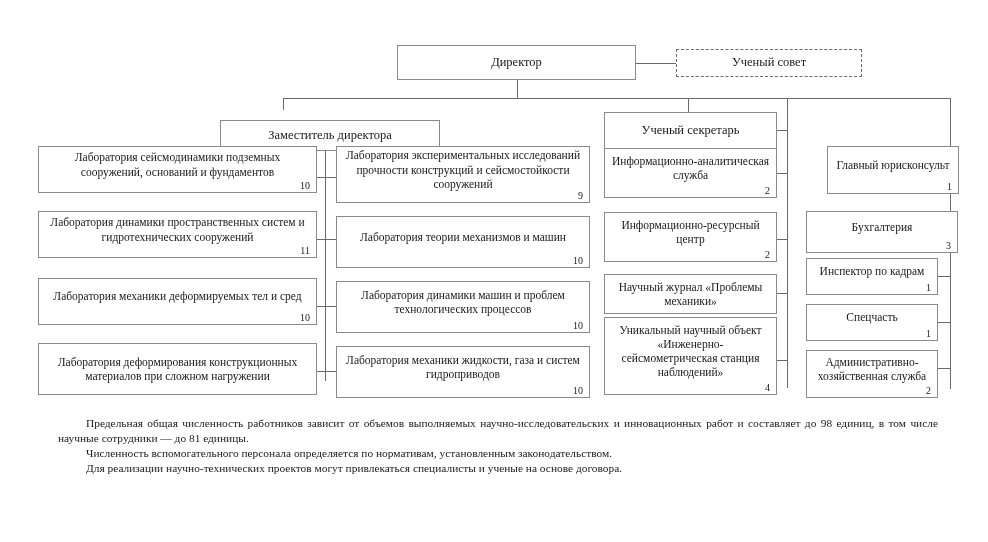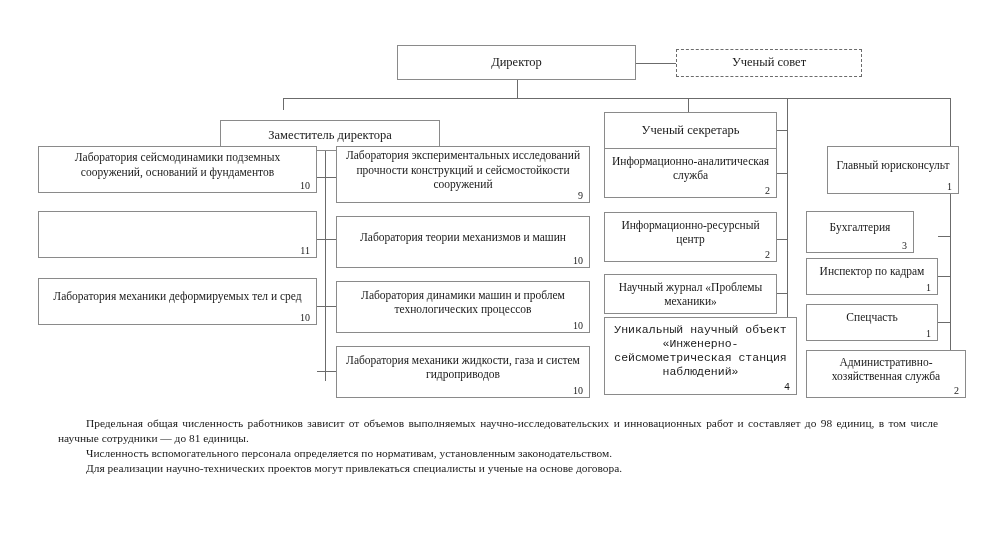--- a/index.html
+++ b/index.html
@@ -141,25 +141,30 @@
 
   <div class="node top-node" style="left:604px; top:112px; width:173px; height:38px;">
     <span class="label">Ученый секретарь</span>
   </div>
 
   <div class="node has-count" style="left:38px; top:146px; width:279px; height:47px;">
     <span class="label">Лаборатория сейсмодинамики подземных сооружений, оснований и фундаментов</span>
     <span class="count">10</span>
   </div>
   <div class="node has-count" style="left:38px; top:211px; width:279px; height:47px;">
+    <span class="label">Лаборатория динамики пространственных систем и гидротехнических сооружений</span>
     <span class="count">11</span>
   </div>
   <div class="node has-count" style="left:38px; top:278px; width:279px; height:47px;">
     <span class="label">Лаборатория механики деформируемых тел и сред</span>
     <span class="count">10</span>
+  </div>
+  <div class="node" style="left:38px; top:343px; width:279px; height:52px;">
+    <span class="label">Лаборатория деформирования конструкционных материалов при сложном нагружении</span>
+    <span class="count"></span>
   </div>
 
   <div class="node has-count" style="left:336px; top:146px; width:254px; height:57px;">
     <span class="label">Лаборатория экспериментальных исследований прочности конструкций и сейсмостойкости сооружений</span>
     <span class="count">9</span>
   </div>
   <div class="node has-count" style="left:336px; top:216px; width:254px; height:52px;">
     <span class="label">Лаборатория теории механизмов и машин</span>
     <span class="count">10</span>
   </div>
@@ -177,42 +182,42 @@
     <span class="count">2</span>
   </div>
   <div class="node has-count" style="left:604px; top:212px; width:173px; height:50px;">
     <span class="label">Информационно-ресурсный центр</span>
     <span class="count">2</span>
   </div>
   <div class="node" style="left:604px; top:274px; width:173px; height:40px;">
     <span class="label">Научный журнал «Проблемы механики»</span>
     <span class="count"></span>
   </div>
-  <div class="node has-count" style="left:604px; top:317px; width:193px; height:78px;font-family:Liberation Mono, monospace;">
+  <div class="node has-count" style="left:604px; top:317px; width:173px; height:78px;">
     <span class="label">Уникальный научный объект «Инженерно-сейсмометрическая станция наблюдений»</span>
     <span class="count">4</span>
   </div>
 
   <div class="node has-count" style="left:806px; top:146px; width:132px; height:48px;margin-left:21px;">
     <span class="label">Главный юрисконсульт</span>
     <span class="count">1</span>
   </div>
-  <div class="node has-count" style="left:806px; top:211px; width:108px; height:42px;">
+  <div class="node has-count" style="left:806px; top:211px; width:152px; height:42px;">
     <span class="label">Бухгалтерия</span>
     <span class="count">3</span>
   </div>
   <div class="node has-count" style="left:806px; top:258px; width:132px; height:37px;">
     <span class="label">Инспектор по кадрам</span>
     <span class="count">1</span>
   </div>
   <div class="node has-count" style="left:806px; top:304px; width:132px; height:37px;">
     <span class="label">Спецчасть</span>
     <span class="count">1</span>
   </div>
-  <div class="node has-count" style="left:806px; top:350px; width:160px; height:48px;">
+  <div class="node has-count" style="left:806px; top:350px; width:132px; height:48px;">
     <span class="label">Административно-хозяйственная служба</span>
     <span class="count">2</span>
   </div>
 
   <div class="notes">
     <p>Предельная общая численность работников зависит от объемов выполняемых научно-исследовательских и инновационных работ и составляет до 98 единиц, в том числе научные сотрудники — до 81 единицы.</p>
     <p class="nojust">Численность вспомогательного персонала определяется по нормативам, установленным законодательством.</p>
     <p class="nojust">Для реализации научно-технических проектов могут привлекаться специалисты и ученые на основе договора.</p>
   </div>
 

